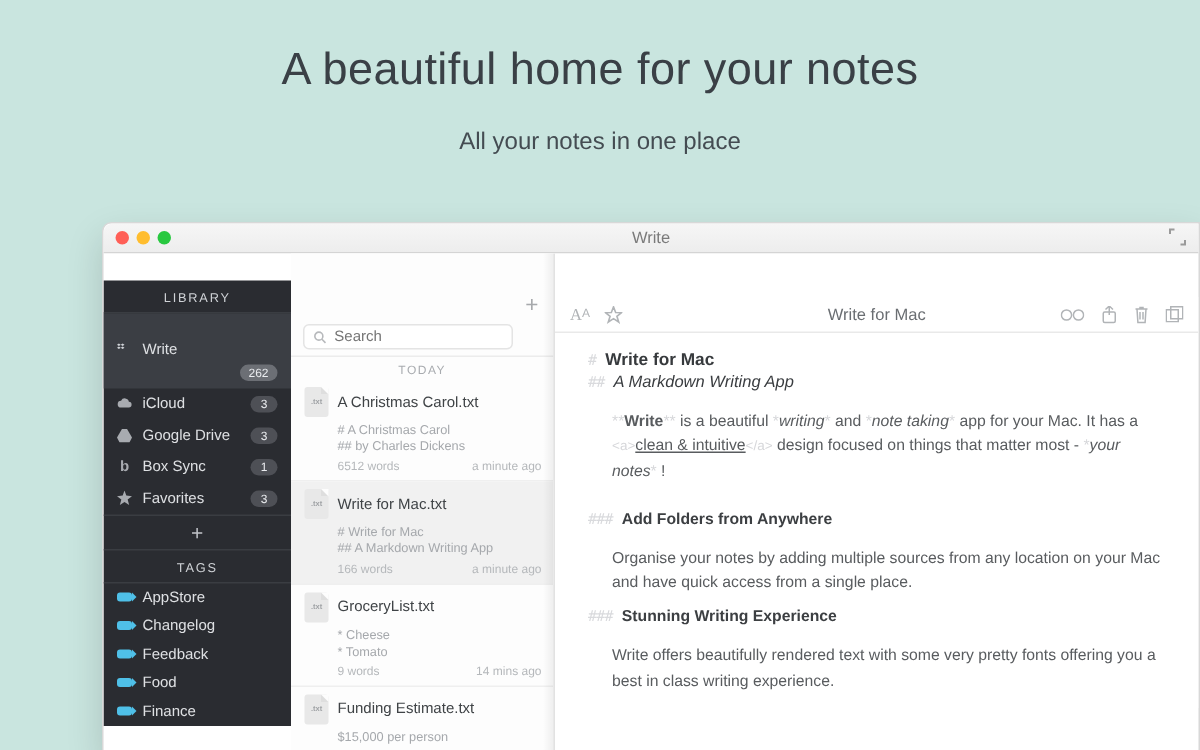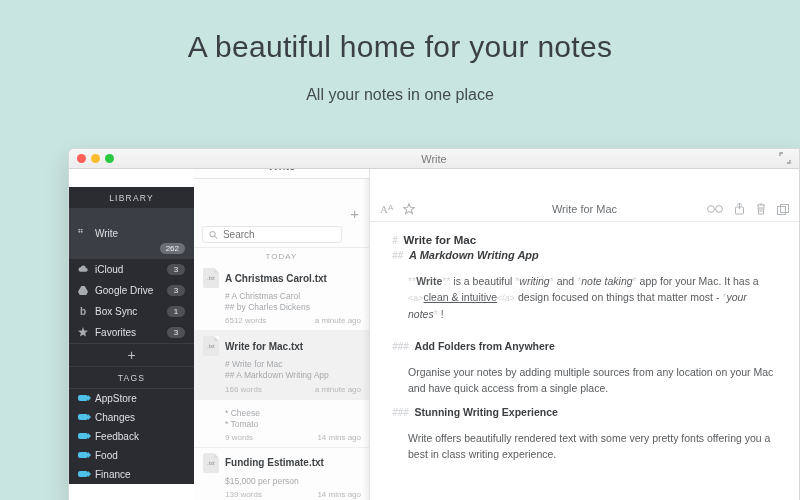--- a/index.html
+++ b/index.html
@@ -39,36 +39,36 @@
   .nl-search-box { flex: 1; display: flex; align-items: center; gap: 5px; background: #fff; border: 1px solid #e4e4e4; border-radius: 4px; padding: 2px 6px; margin-top: 43px; }
   .nl-search-box input { border: none; outline: none; width: 100%; font-size: 10px; color: #555; background: transparent; }
   .search-icon { color: #b4b6b9; }
   .nl-add { color: #a7a9ac; font-size: 15px; cursor: pointer; padding: 0 2px; }
   .nl-sectionlabel { text-align: center; font-size: 8px; letter-spacing: 1px; color: #a8abaf; padding: 4px 0 2px; }
   .note-item { padding: 5px 8px 5px 9px; border-bottom: 1px solid #efefef; cursor: pointer; }
   .note-item.sel { background: #f1f1f1; }
   .ni-row1 { display: flex; align-items: center; gap: 6px; }
   .file-badge { width: 16px; height: 20px; background: #e8e8e8; border-radius: 2px; display: flex; align-items: center; justify-content: center; font-size: 5px; font-weight: 600; color: #a0a3a6; flex: 0 0 16px; position: relative; }
   .file-badge::before { content: ""; position: absolute; top: 0; right: 0; border-left: 5px solid #dedede; border-top: 5px solid #fdfdfd; }
-  .ni-title { font-size: 10px; font-weight: 700; color: #3f4346; }
+  .ni-title { font-size: 10px; font-weight: 400; color: #3f4346; }
   .ni-preview { font-size: 8.5px; color: #a5a8ac; margin: 3px 0 0 22px; line-height: 1.3; }
   .ni-meta { display: flex; justify-content: space-between; font-size: 8px; color: #b5b8bb; margin: 3px 0 0 22px; }
 
   
   .editor { flex: 1; background: #fff; display: flex; flex-direction: column; min-width: 0; }
   .ed-toolbar { height: 24px; border-bottom: 1px solid #e9e9e9; display: flex; align-items: center; padding: 0 10px; gap: 10px; font-size: 12px; color: #a5a8ac; position: relative; }
   .ed-toolbar .etitle { position: absolute; left: 0; right: 0; text-align: center; font-size: 11px; color: #6a6e72; pointer-events: none; }
   .ed-toolbar .right-tools { margin-left: auto; display: flex; gap: 11px; align-items: center; z-index: 1; }
   .toolbtn { cursor: pointer; color: #b1b4b7; display: inline-flex; }
 
   .ed-body { padding: 12px 20px 10px 22px; font-size: 10.5px; color: #525558; overflow: hidden; }
   .line { display: flex; align-items: baseline; gap: 6px; margin-bottom: 3px; }
   .hashmark { color: #d9dadd; font-family: Menlo, monospace; font-size: 10px; letter-spacing: -0.5px; }
   .h1 { font-weight: 700; font-size: 11.5px; color: #373a3d; }
-  .h2 { font-weight: 700; font-style: italic; font-size: 11px; color: #3a3d40; }
+  .h2 { font-weight: 400; font-style: italic; font-size: 11px; color: #3a3d40; }
   .h3 { font-weight: 700; font-size: 10.5px; color: #3c3f42; }
   .spacer { height: 9px; }
   .body-text { font-size: 10.5px; color: #595c5f; line-height: 1.55; padding-left: 16px; text-indent: 0; }
   .body-text .faint { color: #d6d7da; }
   .body-text .bold { font-weight: 700; }
   .body-text .ital { font-style: italic; }
   .body-text .uline { text-decoration: underline; }
   .body-text .anglemark { color: #d6d7da; font-size: 9px; }
 </style>
 </head>
@@ -140,21 +140,21 @@
       <div class="sb-add">+</div>
       <div class="sb-head">TAGS</div>
 
       <div class="sb-section-tags">
         <div class="sb-item">
             <span class="tag-icon"></span>
             <span class="sb-label">AppStore</span>
           </div>
         <div class="sb-item">
             <span class="tag-icon"></span>
-            <span class="sb-label">Changes</span>
+            <span class="sb-label">Changelog</span>
           </div>
         <div class="sb-item">
             <span class="tag-icon"></span>
             <span class="sb-label">Feedback</span>
           </div>
         <div class="sb-item">
             <span class="tag-icon"></span>
             <span class="sb-label">Food</span>
           </div>
         <div class="sb-item">
@@ -194,20 +194,24 @@
             <span class="file-badge">.txt</span>
             <span class="ni-title">Write for Mac.txt</span>
           </div>
         <div class="ni-preview"><span># Write for Mac</span><br><span>## A Markdown Writing App</span></div>
         <div class="ni-meta">
             <span>166 words</span>
             <span>a minute ago</span>
           </div>
       </div>
       <div class="note-item">
+        <div class="ni-row1">
+            <span class="file-badge">.txt</span>
+            <span class="ni-title">GroceryList.txt</span>
+          </div>
         <div class="ni-preview"><span>* Cheese</span><br><span>* Tomato</span></div>
         <div class="ni-meta">
             <span>9 words</span>
             <span>14 mins ago</span>
           </div>
       </div>
       <div class="note-item">
         <div class="ni-row1">
             <span class="file-badge">.txt</span>
             <span class="ni-title">Funding Estimate.txt</span>

